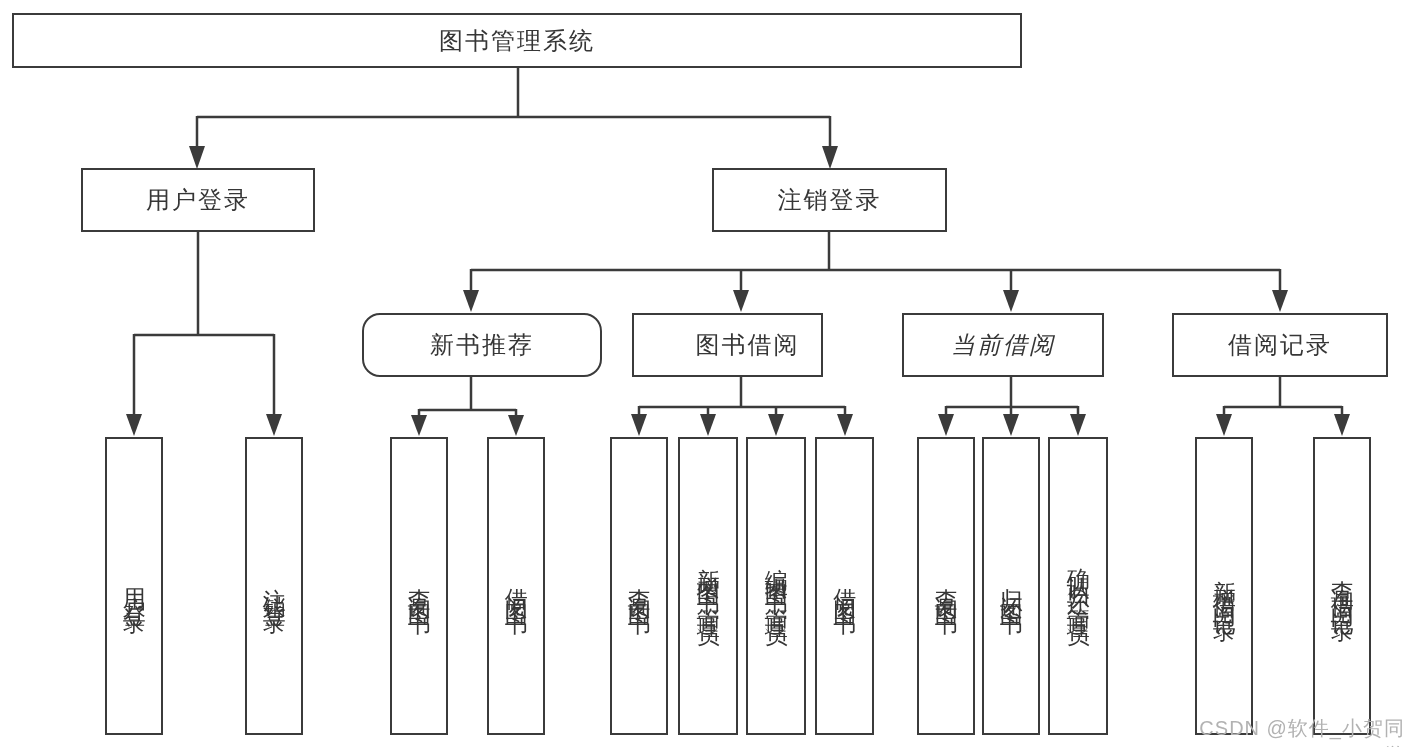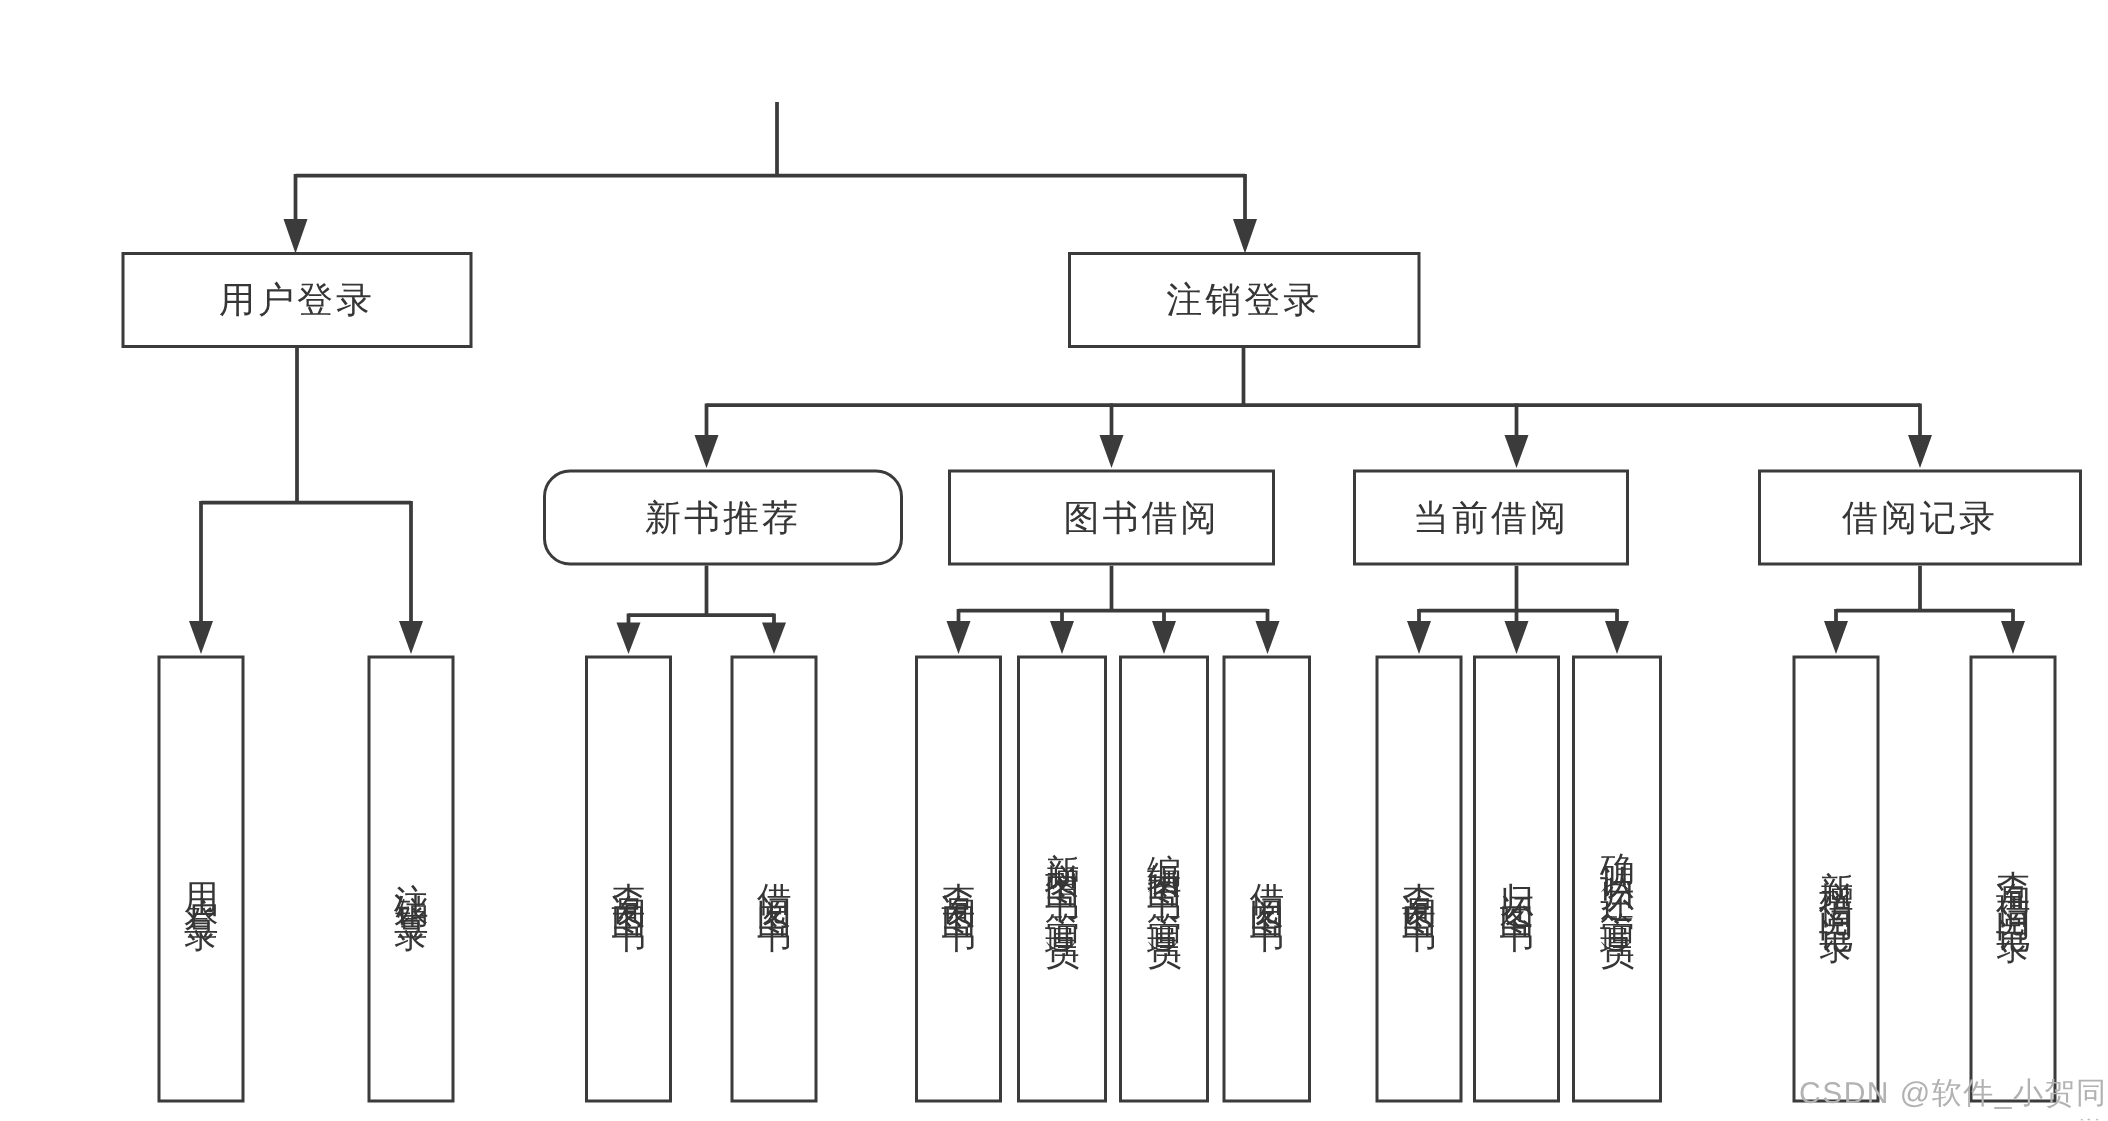--- a/index.html
+++ b/index.html
@@ -115,35 +115,38 @@
 
       <path d="M938 414 L954 414 L946 436 Z"></path>
       <path d="M1003 414 L1019 414 L1011 436 Z"></path>
       <path d="M1070 414 L1086 414 L1078 436 Z"></path>
 
       <path d="M1216 414 L1232 414 L1224 436 Z"></path>
       <path d="M1334 414 L1350 414 L1342 436 Z"></path>
     </g>
   </svg>
 
+  <div class="box" style="left:12px;top:13px;width:1010px;height:55px;">
+    <span>图书管理系统</span>
+  </div>
 
   <div class="box" style="left:81px;top:168px;width:234px;height:64px;">
     <span>用户登录</span>
   </div>
   <div class="box" style="left:712px;top:168px;width:235px;height:64px;">
     <span>注销登录</span>
   </div>
 
   <div class="box" style="left:362px;top:313px;width:240px;height:64px;border-radius:18px;">
     <span>新书推荐</span>
   </div>
-  <div class="box" style="left:632px;top:313px;width:218px;height:64px;padding-left:40px;">
+  <div class="box" style="left:632px;top:313px;width:191px;height:64px;padding-left:40px;">
     <span>图书借阅</span>
   </div>
-  <div class="box" style="left:902px;top:313px;width:184px;height:64px;">
+  <div class="box" style="left:902px;top:313px;width:202px;height:64px;font-style:italic;">
     <span>当前借阅</span>
   </div>
   <div class="box" style="left:1172px;top:313px;width:216px;height:64px;">
     <span>借阅记录</span>
   </div>
 
   <div class="box vbox" style="left:105px;top:437px;width:58px;height:298px;">
     <span class="vtext">用户登录</span>
   </div>
   <div class="box vbox" style="left:245px;top:437px;width:58px;height:298px;">

